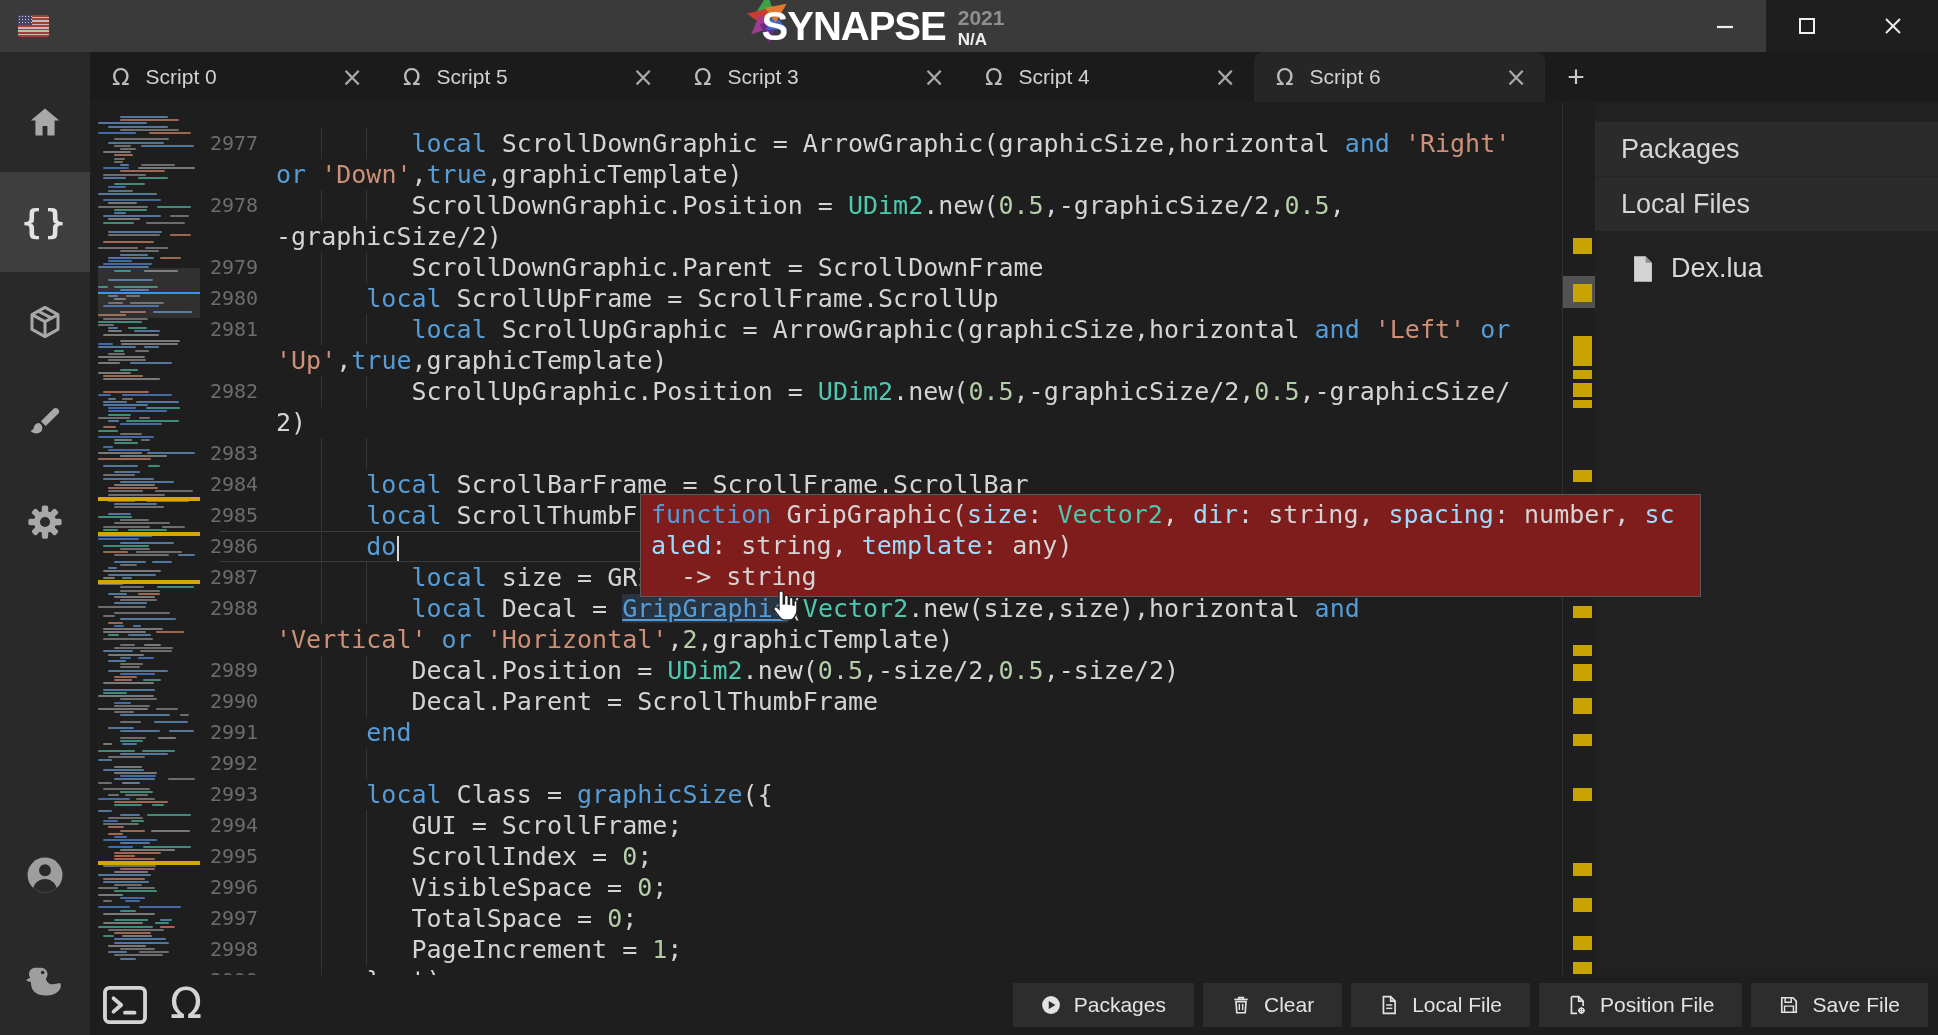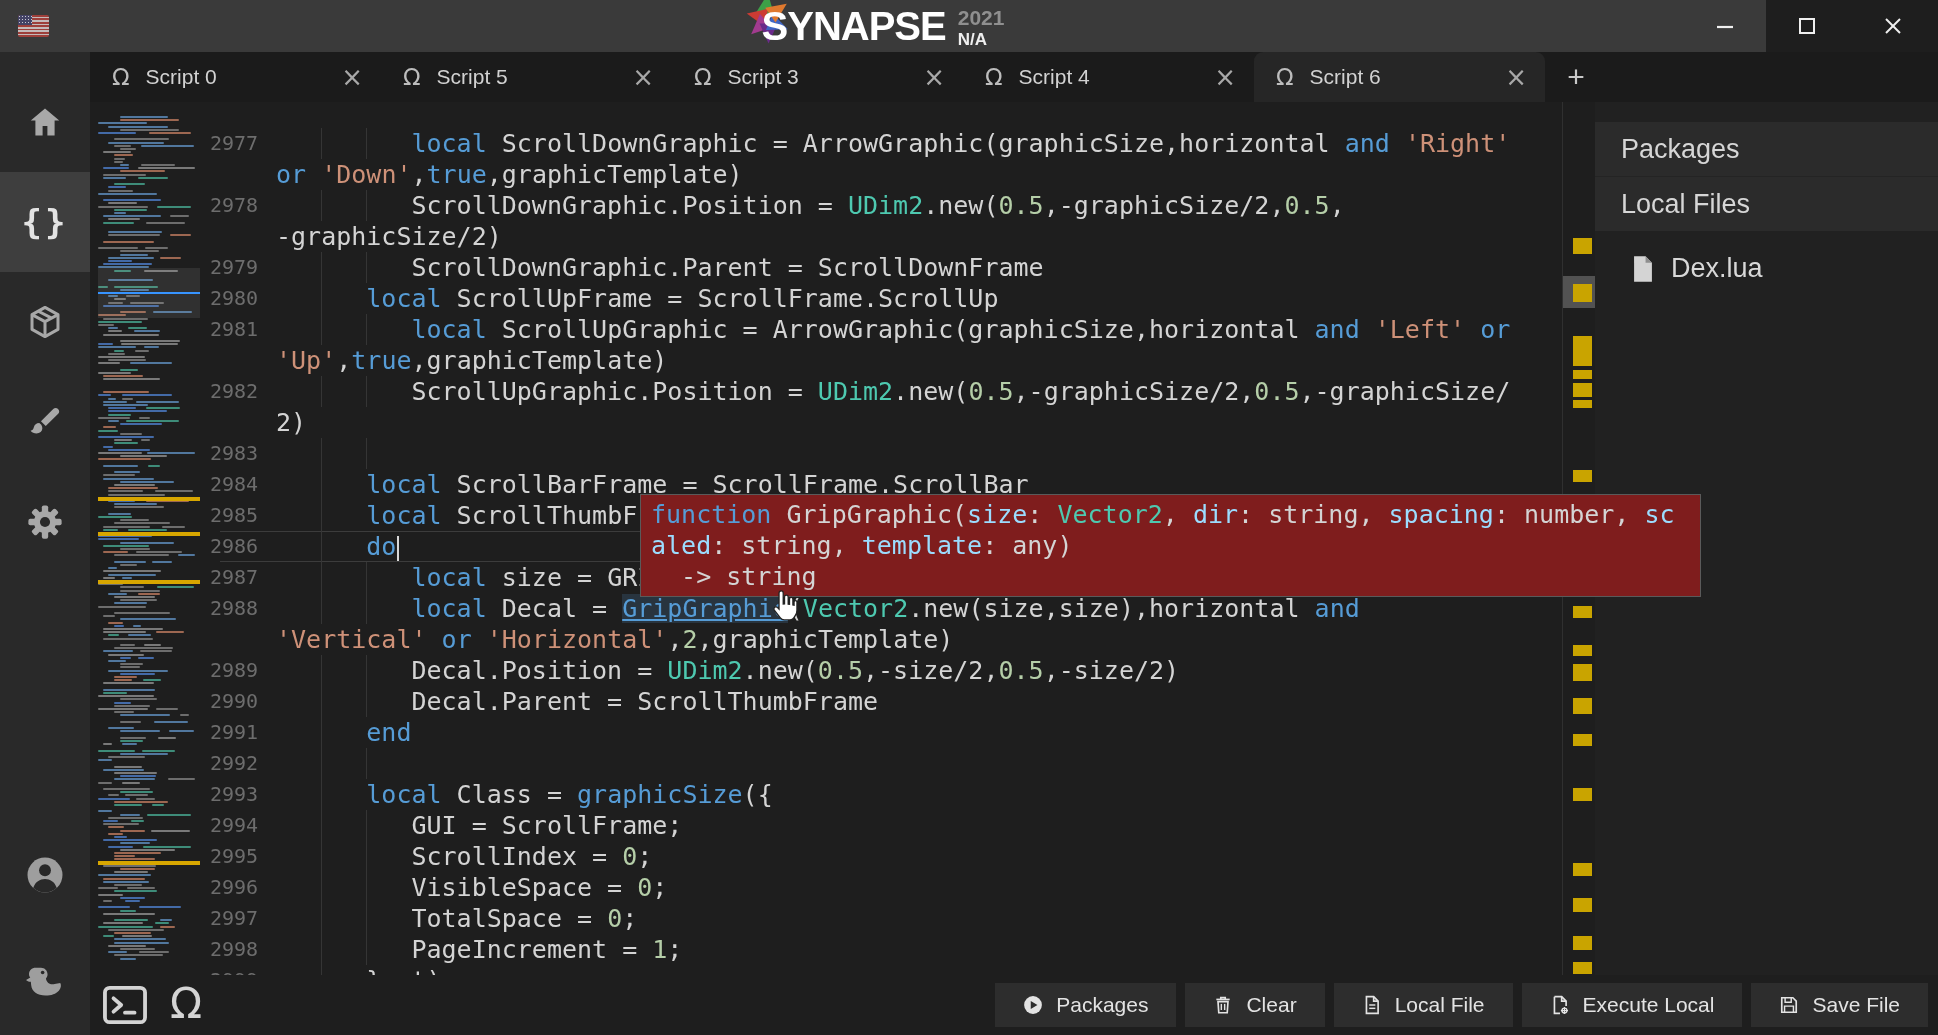--- a/index.html
+++ b/index.html
@@ -616,21 +616,21 @@
     <span>Local File</span>
   </div>
   <div class="bbtn">
     <svg width="20" height="20" viewBox="0 0 18 18">
       <path d="M4 1.5 H10.5 L14.5 5.5 V10 M9 16.5 H4 V1.5" fill="none" stroke="#e3e3e3" stroke-width="1.5"></path>
       <path d="M10.5 1.5 V5.5 H14.5" fill="none" stroke="#e3e3e3" stroke-width="1.5"></path>
       <circle cx="13" cy="14" r="2.2" fill="none" stroke="#e3e3e3" stroke-width="1.3"></circle>
       <line x1="13" y1="10.8" x2="13" y2="17.2" stroke="#e3e3e3" stroke-width="1"></line>
       <line x1="9.8" y1="14" x2="16.2" y2="14" stroke="#e3e3e3" stroke-width="1"></line>
     </svg>
-    <span>Execute Local</span>
+    <span>Position File</span>
   </div>
   <div class="bbtn">
     <svg width="20" height="20" viewBox="0 0 18 18">
       <path d="M2.5 2.5 H12.5 L15.5 5.5 V15.5 H2.5 Z" fill="none" stroke="#e3e3e3" stroke-width="1.5"></path>
       <path d="M5.5 2.5 V6.5 H11 V2.5" fill="none" stroke="#e3e3e3" stroke-width="1.3"></path>
       <path d="M5 15.5 V10 H13 V15.5" fill="none" stroke="#e3e3e3" stroke-width="1.3"></path>
     </svg>
     <span>Save File</span>
   </div>
 </div>

